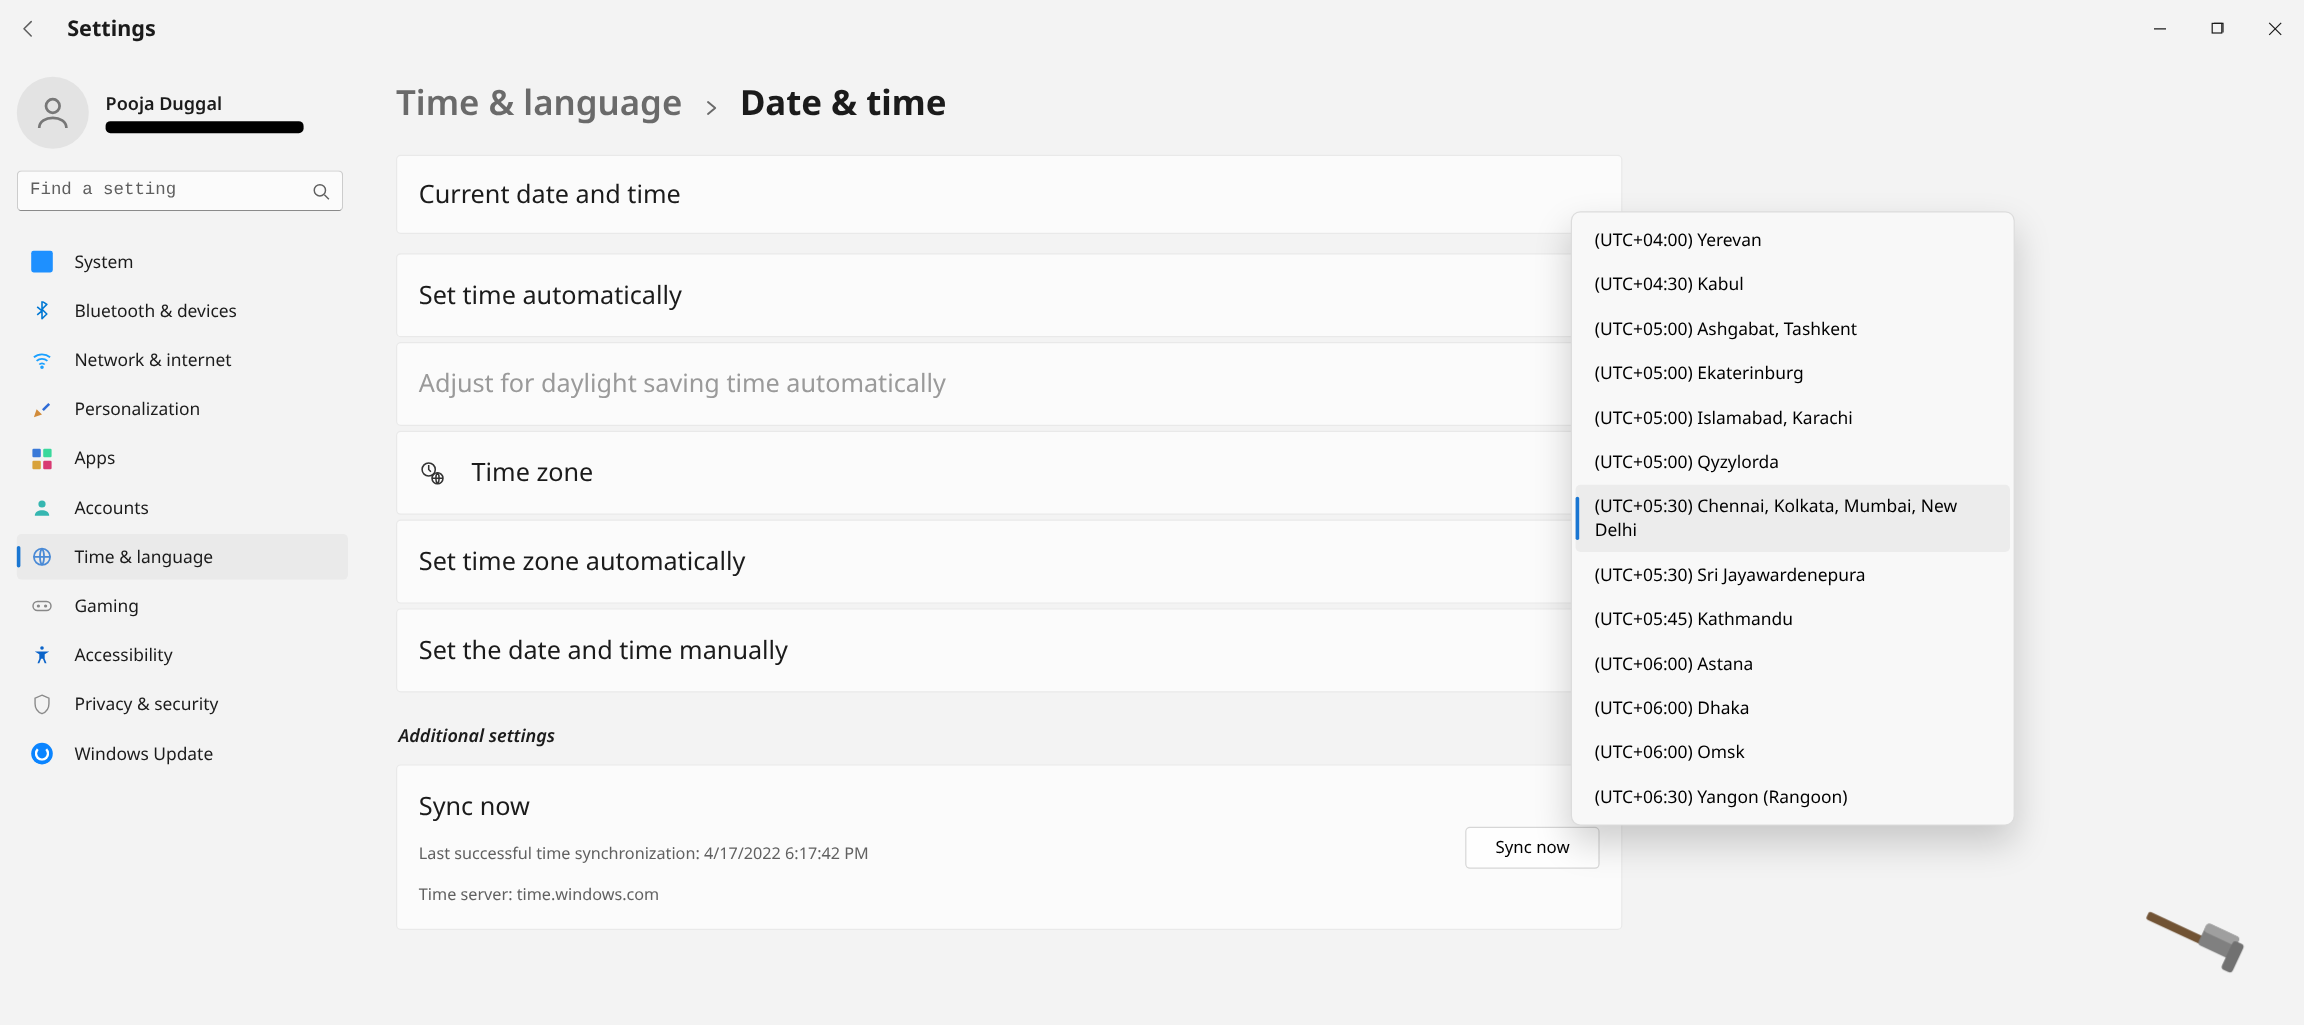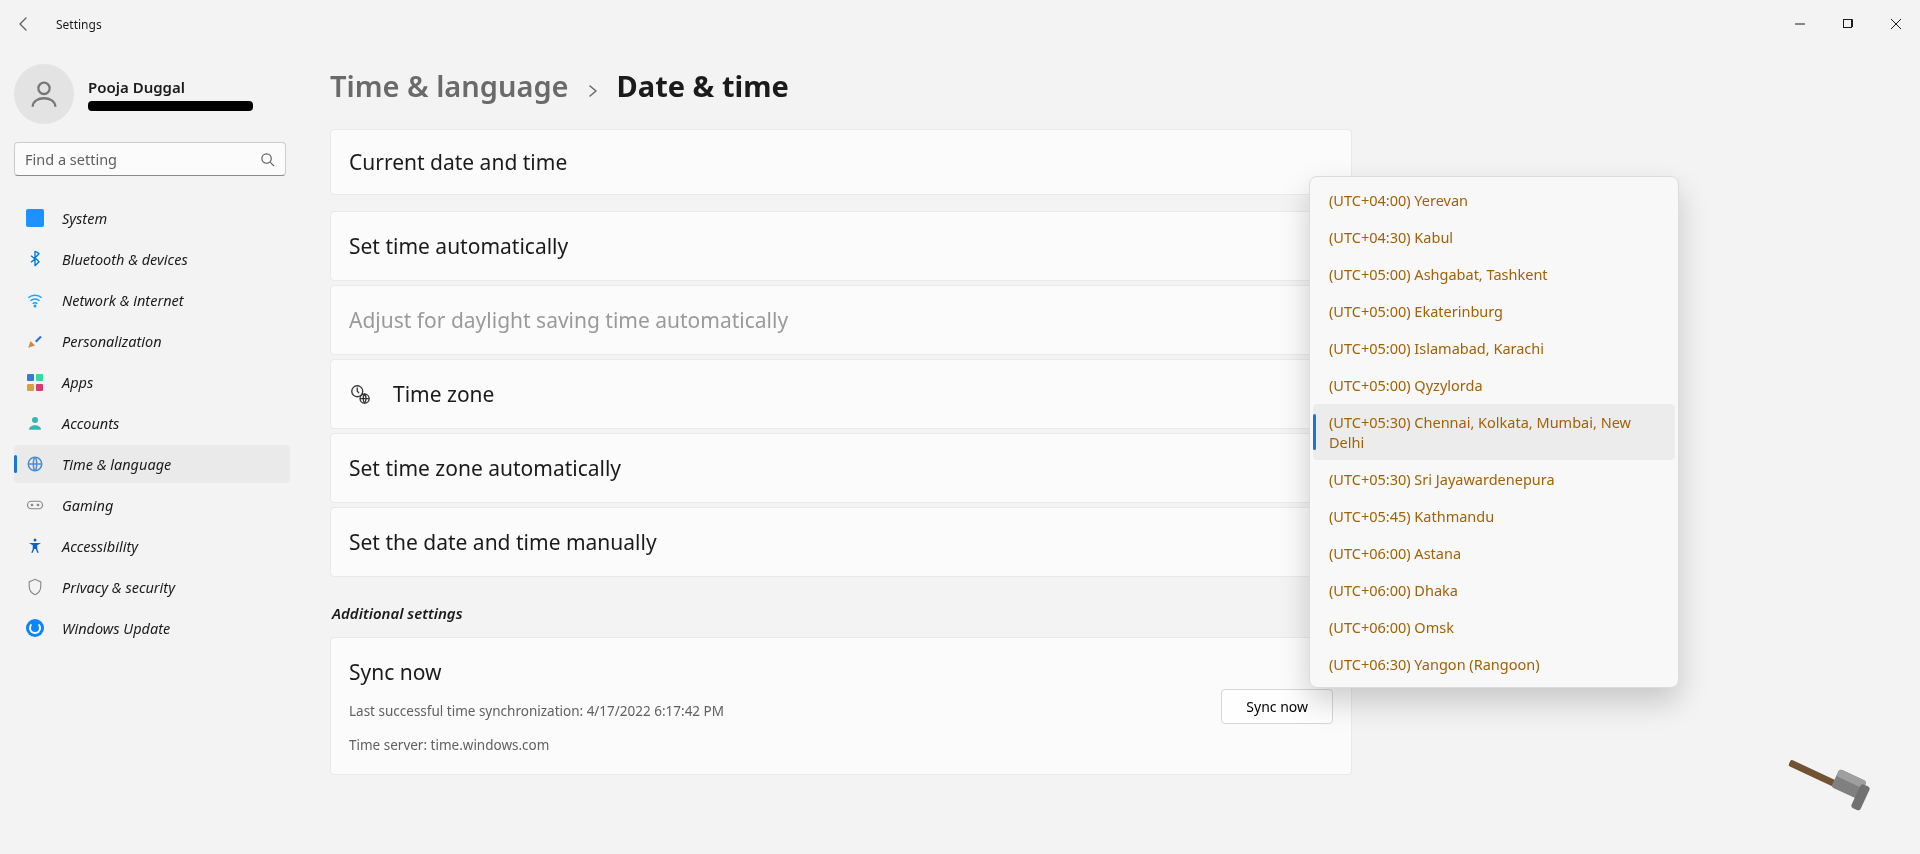--- a/index.html
+++ b/index.html
@@ -1,39 +1,39 @@
 <!DOCTYPE html>
 <html><head>
 <meta charset="utf-8">
 <style>
   * { margin: 0; padding: 0; box-sizing: border-box; font-family: "Segoe UI", "Segoe UI Variable", system-ui, sans-serif; }
   html, body { width: 1920px; height: 854px; background: #f3f3f3; color: #1b1b1b; overflow: hidden; }
 
   
   .titlebar { height: 48px; display: flex; align-items: center; }
   .titlebar .back { width: 48px; display:flex; align-items:center; justify-content:center; color:#5f5f5f; }
-  .titlebar .title { font-size: 12px; color:#1b1b1b; padding-left: 8px; }
+  .titlebar .title { font-size: 18px; color:#1b1b1b; padding-left: 8px; font-weight: bold; }
   .win-controls { margin-left:auto; display:flex; }
   .win-btn { width: 48px; height: 32px; display:flex; align-items:center; justify-content:center; color:#1b1b1b; }
 
   
   .app { display:flex; height: calc(854px - 48px); }
   .sidebar { width: 300px; padding: 8px 4px 12px 8px; position: relative; }
 
   .profile { display:flex; align-items:center; gap: 14px; padding: 8px 8px 18px 6px; }
   .avatar { width: 60px; height: 60px; border-radius: 50%; background:#e3e3e3; display:flex; align-items:center; justify-content:center; color:#777; }
   .profile-name { font-size: 15px; font-weight: 600; }
   .profile-email { width: 165px; height: 10px; background:#000; border-radius: 4px; margin-top: 4px; }
 
   .search { display:flex; align-items:center; width: 272px; height: 34px; border:1px solid #ccc; border-bottom-color:#8a8a8a; border-radius: 4px; background:#fbfbfb; margin: 0 0 22px 6px; padding: 0 10px; }
-  .search input { flex:1; border:none; outline:none; background:transparent; font-size: 14.5px; color:#737373; }
+  .search input { flex:1; border:none; outline:none; background:transparent; font-size: 14.5px; color:#737373;font-family:Liberation Mono, monospace; }
   .search input::placeholder { color:#5f5f5f; }
   .search .icon { color:#5f5f5f; }
 
-  .nav { display:flex; flex-direction:column; gap:1px;font-style:italic; }
+  .nav { display:flex; flex-direction:column; gap:1px; }
   .nav-item { display:flex; align-items:center; gap: 18px; height: 38px; padding: 0 12px; margin: 1px 6px; border-radius: 4px; font-size: 14.5px; color:#1b1b1b; position:relative; }
   .nav-item.active { background:#eaeaea; }
   .nav-item.active::before { content:""; position:absolute; left:0; top:10px; bottom:10px; width:3px; background:#1976d2; border-radius:2px; }
   .nav-icon { width: 18px; height:18px; display:inline-flex; align-items:center; justify-content:center; }
 
   
   .ico-system { background:#1e90ff; border-radius:2px; }
   .ico-apps { }
   .ico-apps span { width:7px; height:7px; display:inline-block; border-radius:1px; }
   .ico-update { background:#0a84ff; border-radius:50%; position:relative; }
@@ -53,21 +53,21 @@
   .card.disabled .primary { color:#9a9a9a; }
   .card .lead-icon { width:22px; height:22px; margin-right: 22px; color:#444; display:inline-flex; align-items:center; justify-content:center; }
   .card .btn { margin-left:auto; background:#fefefe; border:1px solid #d6d6d6; border-radius:4px; padding: 7px 24px; font-size:14px; }
 
   .section-title { font-size: 15px; font-weight:600; margin: 26px 0 14px 2px; font-style: italic; }
   .card .sub { font-size: 13.5px; color:#616161; margin-top:16px; }
   .stack { display:flex; flex-direction:column; }
 
   
   .flyout { position:absolute; top: 128px; left: 1009px; width: 370px; background:#f8f8f8; border:1px solid #dcdcdc; border-radius:8px; box-shadow: 0 14px 30px rgba(0,0,0,0.18); padding: 4px 0; }
-  .fly-item { padding: 8px 14px 8px 16px; font-size: 14.5px; color:#a16207; border-radius:4px; margin: 1px 3px; position:relative; }
+  .fly-item { padding: 8px 14px 8px 16px; font-size: 14.5px; color:#000000; border-radius:4px; margin: 1px 3px; position:relative; }
   .fly-item.selected { background:#ececec; }
   .fly-item.selected::before { content:""; position:absolute; left:0; top:10px; bottom:10px; width:3px; background:#1976d2; border-radius:2px; }
 
   
   .hammer { position:fixed; right: 44px; bottom: 42px; width: 100px; height: 66px; opacity:.95; }
 
   svg { display:block; }
 </style>
 </head>
 <body>

